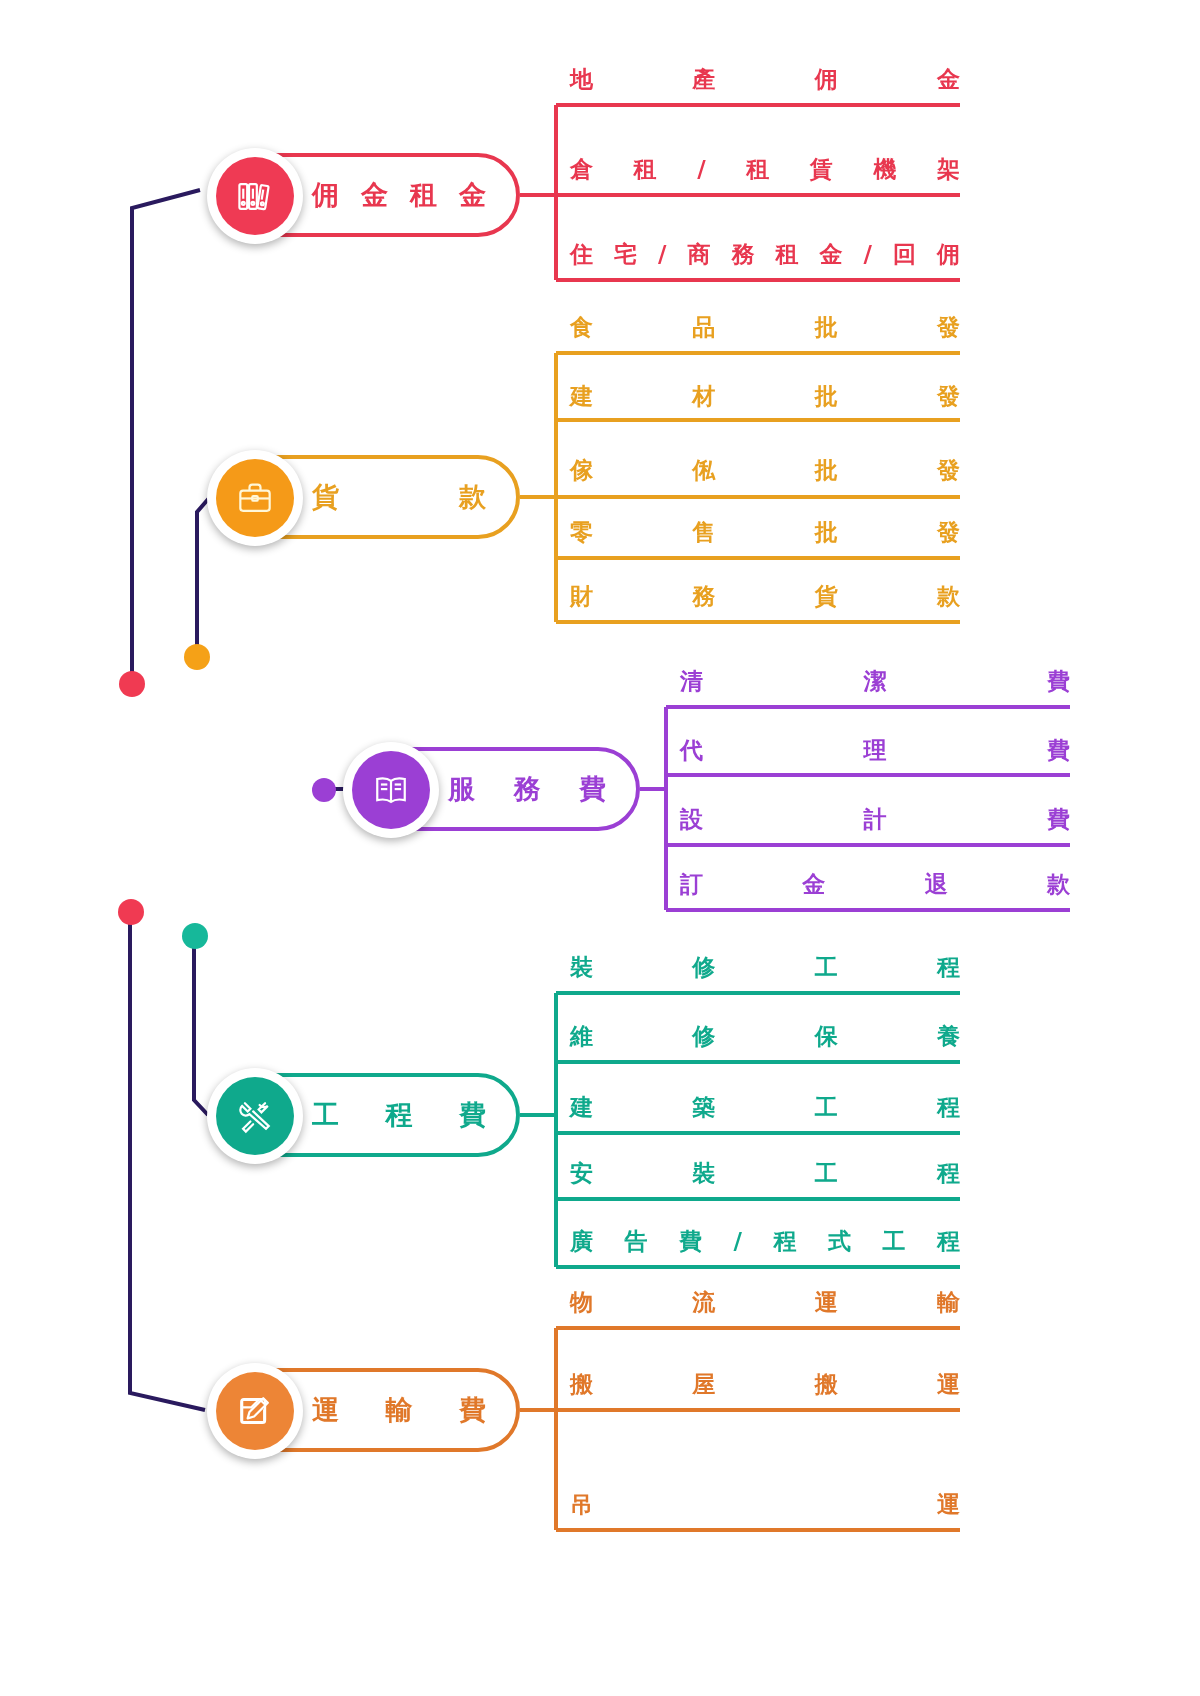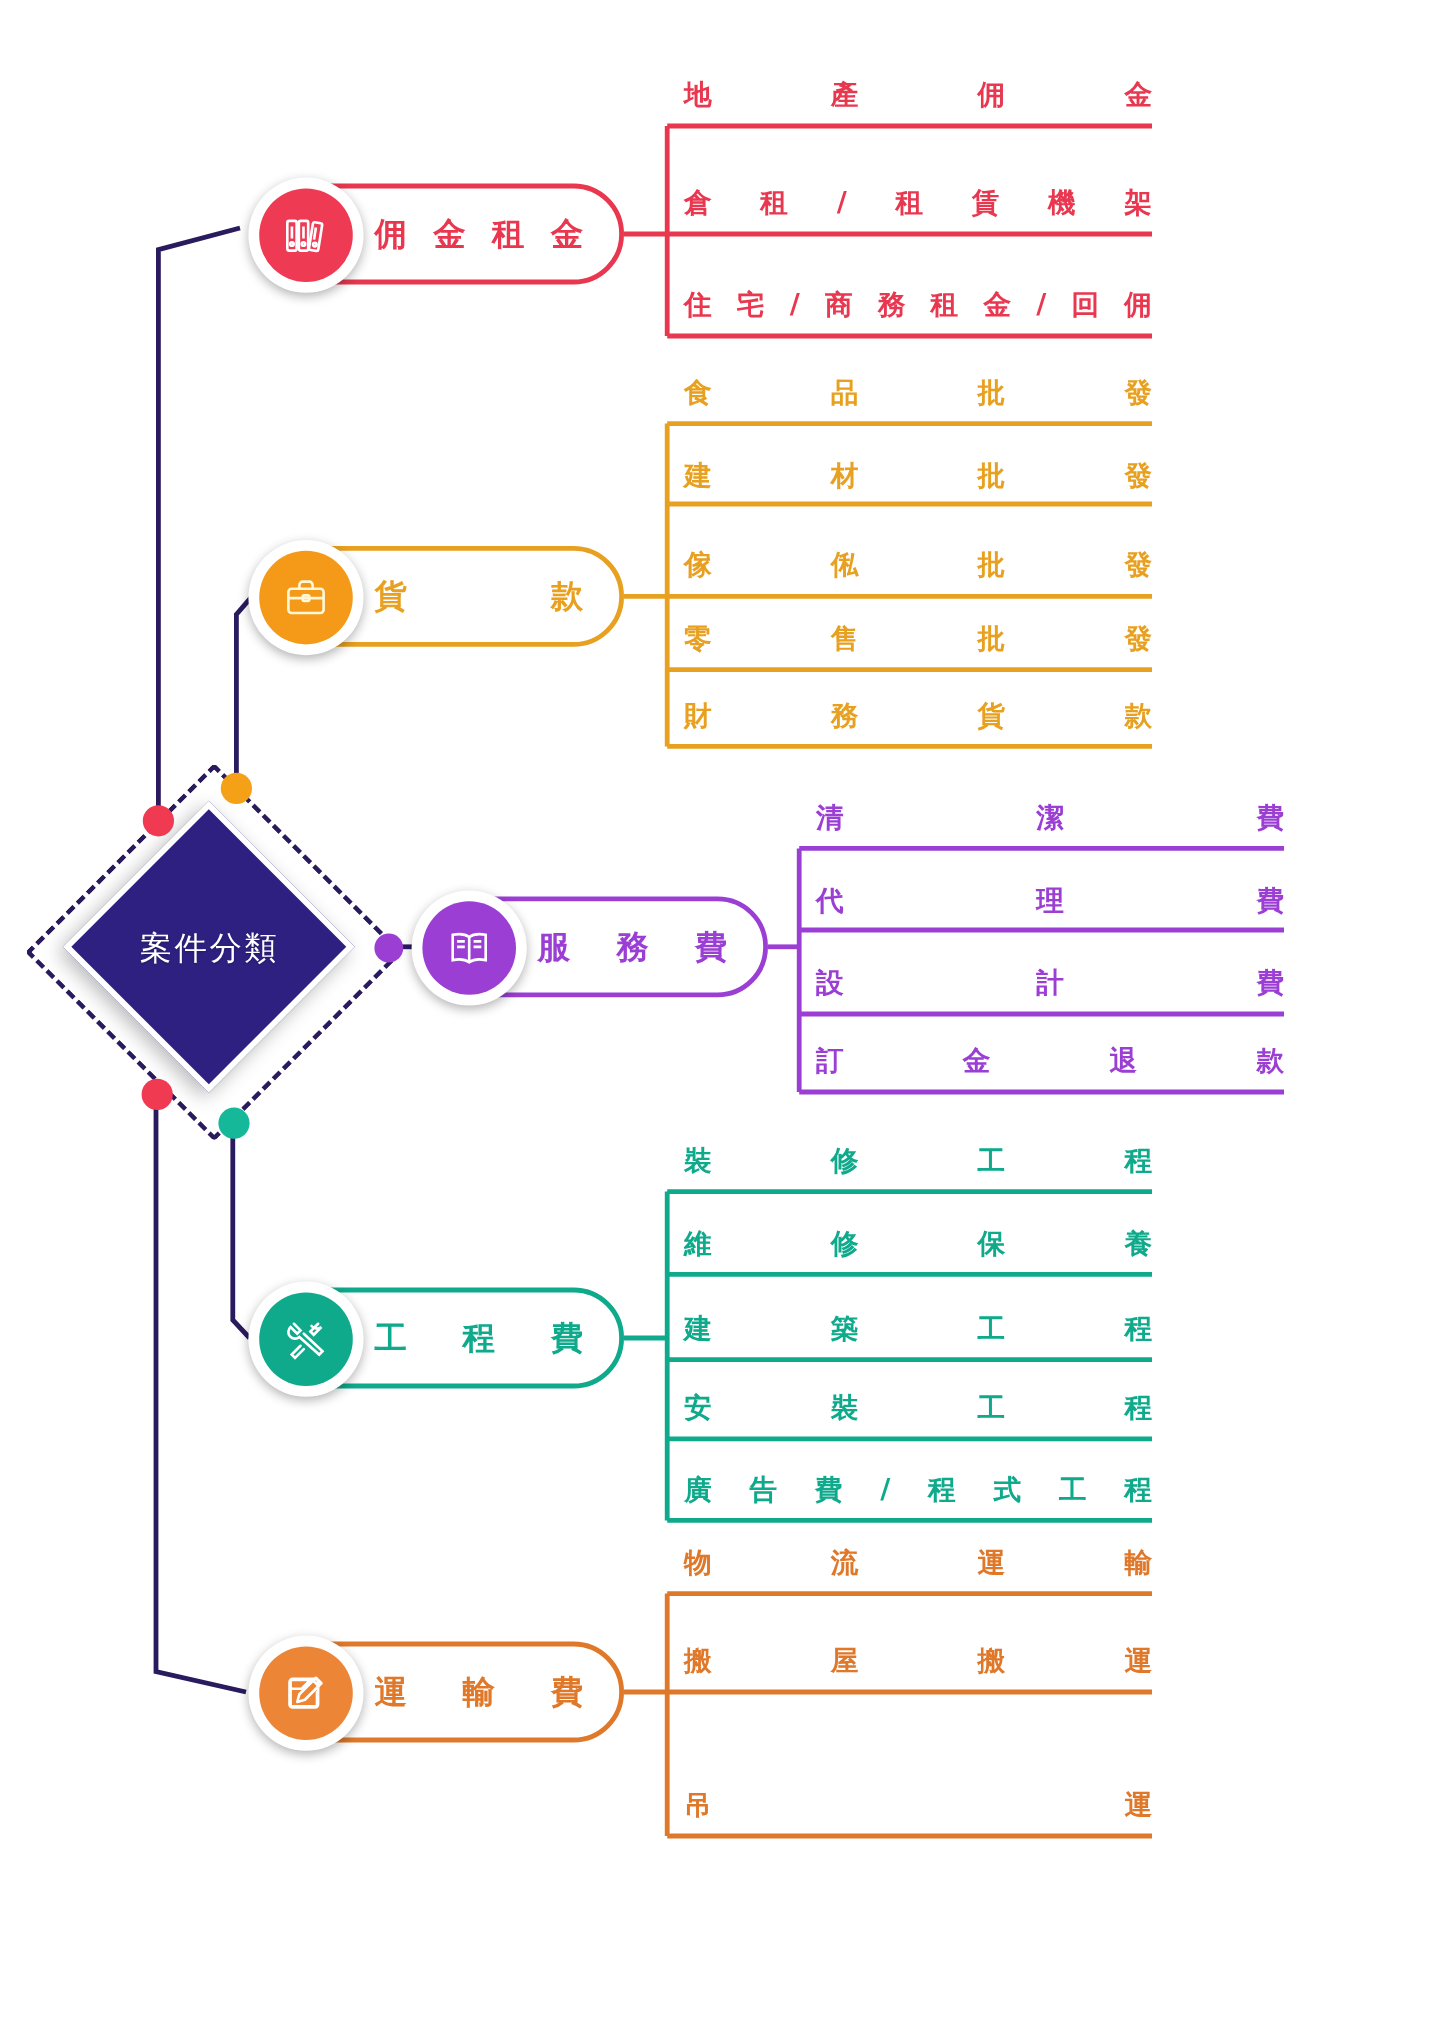--- a/index.html
+++ b/index.html
@@ -127,25 +127,20 @@
     <path d="M556 1199 L960 1199" fill="none" stroke="#0fa98c" stroke-width="4"></path>
     <path d="M556 1267 L960 1267" fill="none" stroke="#0fa98c" stroke-width="4"></path>
 
     <path d="M520 1410 L556 1410" fill="none" stroke="#e0782a" stroke-width="4"></path>
     <path d="M556 1328 L556 1530" fill="none" stroke="#e0782a" stroke-width="4"></path>
     <path d="M556 1328 L960 1328" fill="none" stroke="#e0782a" stroke-width="4"></path>
     <path d="M556 1410 L960 1410" fill="none" stroke="#e0782a" stroke-width="4"></path>
     <path d="M556 1530 L960 1530" fill="none" stroke="#e0782a" stroke-width="4"></path>
   </svg>
 
-  <div class="diamond-wrap">
-    <div class="diamond-dash"></div>
-    <div class="diamond-solid"></div>
-    <div class="diamond-label">案件分類</div>
-  </div>
 
   <div class="dot" style="left:119px;top:671px;width:26px;height:26px;background:#f03a52;"></div>
   <div class="dot" style="left:184px;top:644px;width:26px;height:26px;background:#f5a117;"></div>
   <div class="dot" style="left:312px;top:778px;width:24px;height:24px;background:#9b3fd4;"></div>
   <div class="dot" style="left:182px;top:923px;width:26px;height:26px;background:#16b89a;"></div>
   <div class="dot" style="left:118px;top:899px;width:26px;height:26px;background:#f03a52;"></div>
 
   <div class="node" style="left:212px;top:153px;width:308px;border-color:#e8374f;">
     <div class="badge">
       <div class="inner" style="background:#ef3a54;">

